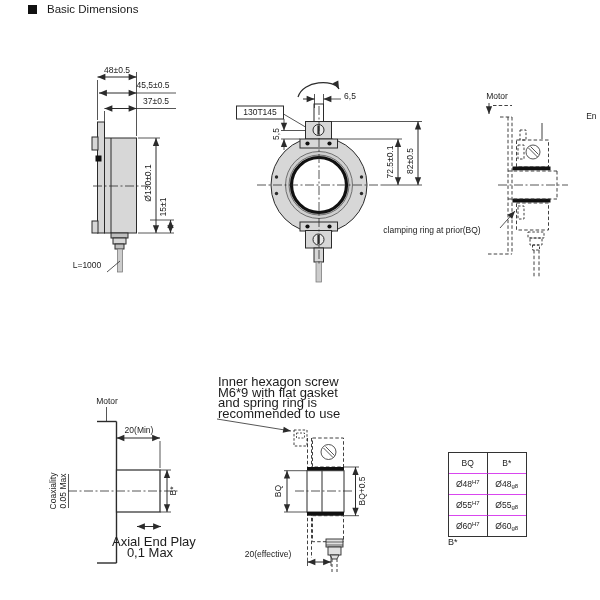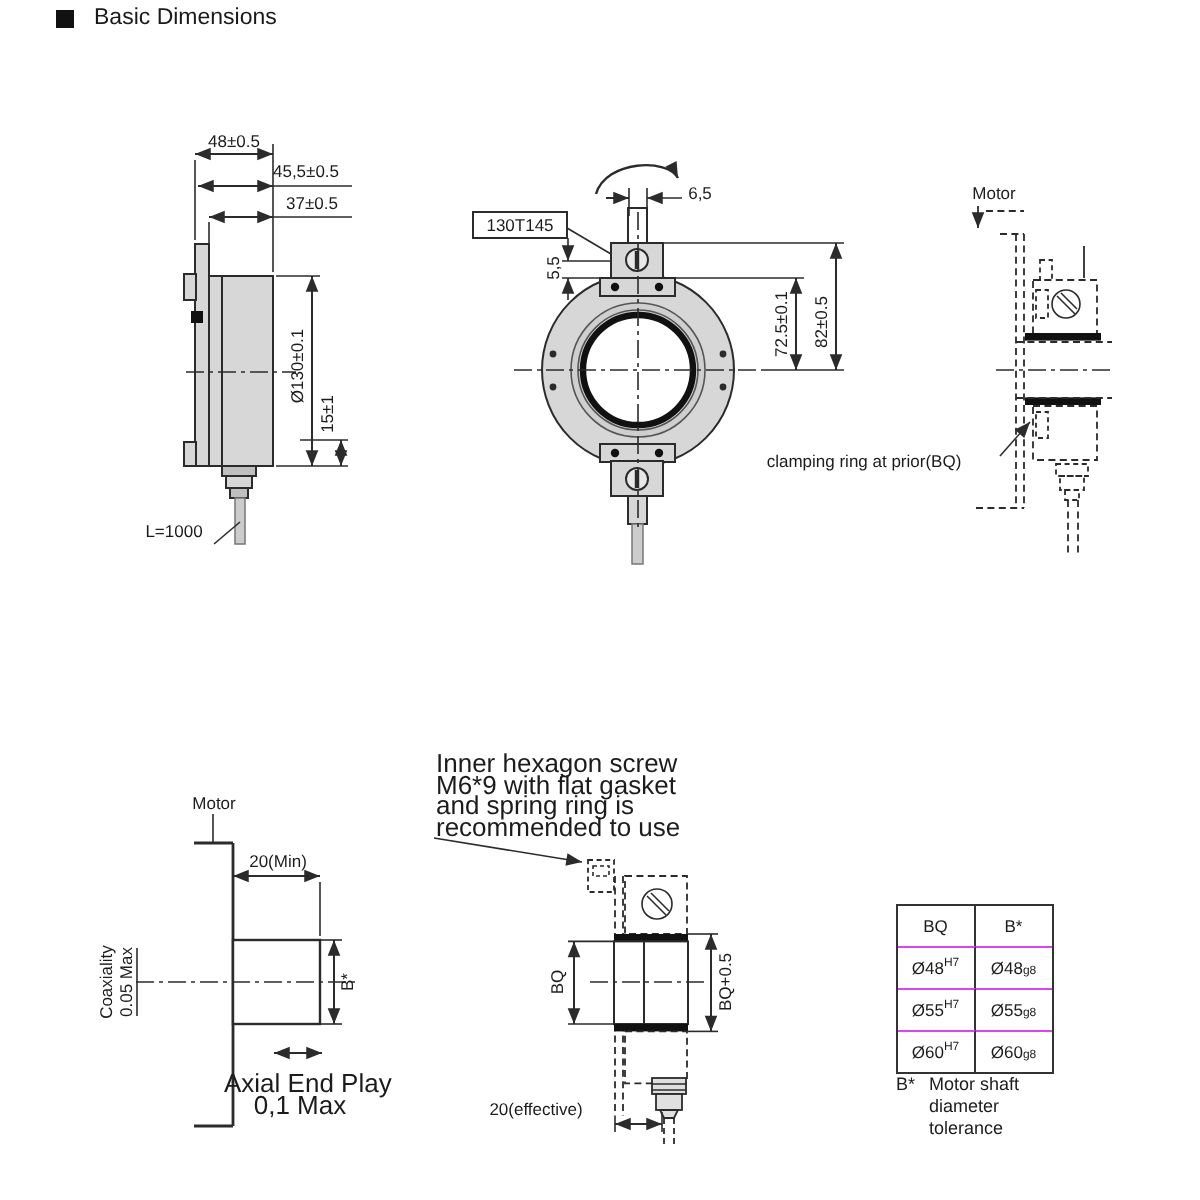--- a/index.html
+++ b/index.html
@@ -1,19 +1,20 @@
 <!DOCTYPE html>
 <html><head>
 <meta charset="utf-8">
 <style>
   html,body{margin:0;padding:0;background:#fff;}
   #canvas{
     position:relative;width:556px;height:600px;background:#ffffff;
     font-family:"Liberation Sans","DejaVu Sans",sans-serif;color:#1c1c1c;
     overflow:hidden;
+    padding-left:40px;
   }
   #art{position:absolute;left:0;top:0;}
   .title-row{position:absolute;display:flex;align-items:center;gap:10px;}
   .bullet{width:9px;height:9px;background:#111;display:inline-block;}
   .title-text{font-size:11.5px;color:#1a1a1a;}
   .lbl{
     position:absolute;font-size:8.5px;line-height:9.5px;color:#1c1c1c;
     white-space:nowrap;transform:translate(-50%,-50%);
   }
   .rot{transform:translate(-50%,-50%) rotate(-90deg);}
@@ -315,20 +316,15 @@
         <sup>H7</sup>
       </div>
     <div class="tol-cell">
         <span>Ø60</span>
         <sub>g8</sub>
       </div>
   </div>
 
   <div class="footnote">
     <span>B*</span>
-    <span>
-      <div>Motor shaft</div>
-      <div>diameter</div>
-      <div>tolerance</div>
-    </span>
   </div>
 
 </div>
 
 </body></html>

